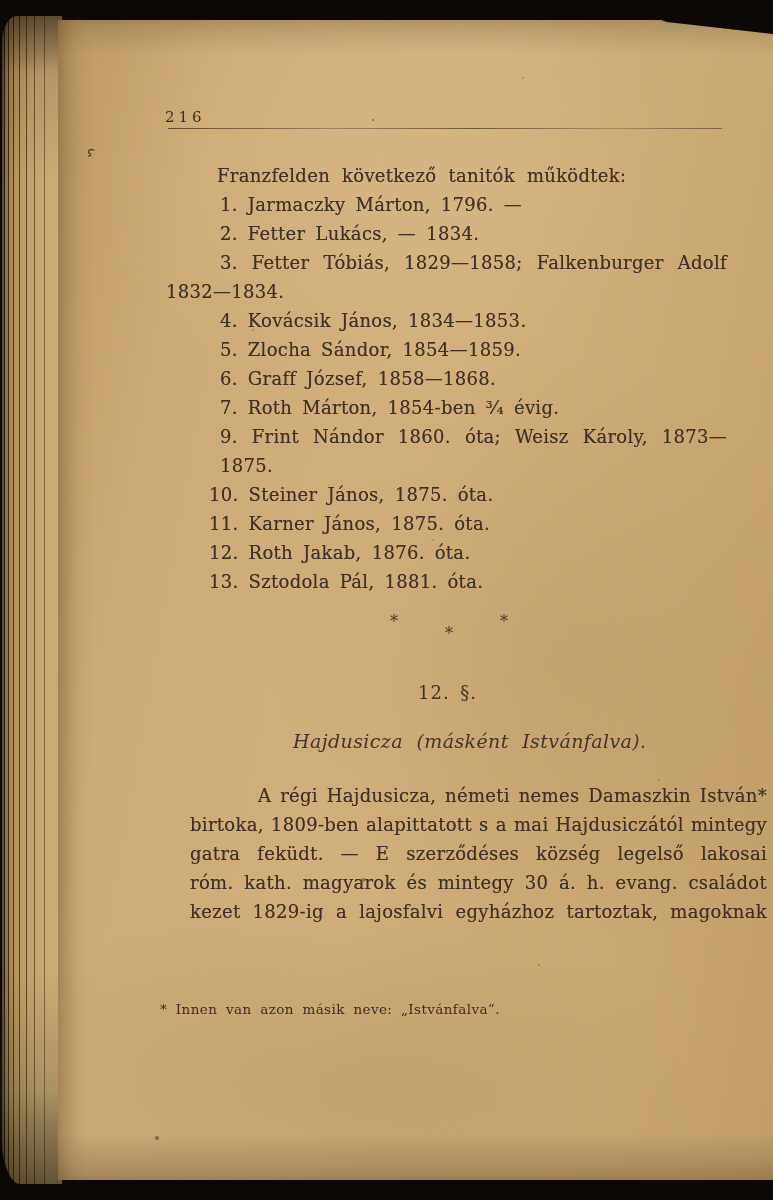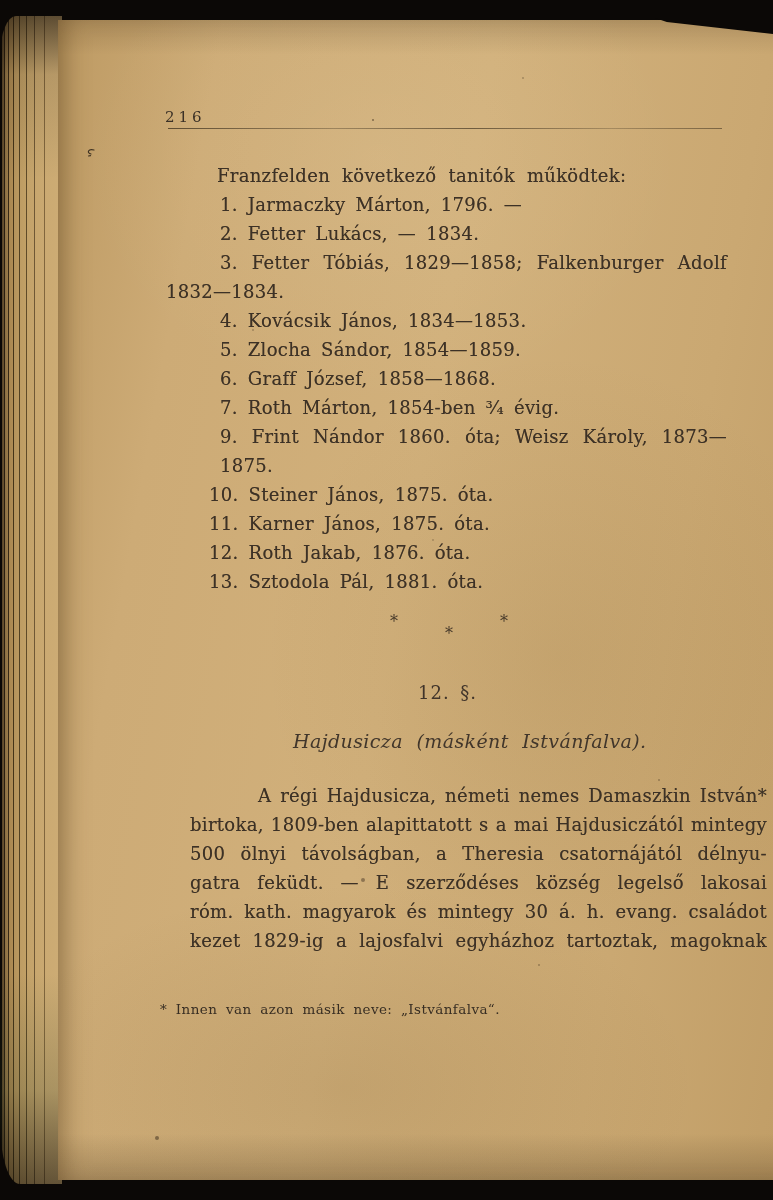--- a/index.html
+++ b/index.html
@@ -172,21 +172,20 @@
     <span class="star s1">*</span>
     <span class="star s2">*</span>
     <span class="star s3">*</span>
 
     <div class="sec-num">12. §.</div>
     <div class="sec-title">Hajdusicza (másként Istvánfalva).</div>
 
     <div class="para">
       <div class="indent">A régi Hajdusicza, németi nemes Damaszkin István*</div>
       <div>birtoka, 1809-ben alapittatott s a mai Hajdusiczától mintegy</div>
-      <div>500 ölnyi távolságban, a Theresia csatornájától délnyu-</div>
       <div>gatra feküdt. — E szerződéses község legelső lakosai</div>
       <div>róm. kath. magyarok és mintegy 30 á. h. evang. családot</div>
       <div>kezet 1829-ig a lajosfalvi egyházhoz tartoztak, magoknak</div>
     </div>
 
     <div class="footnote">* Innen van azon másik neve: „Istvánfalva“.</div>
 
     <div class="corner-wedge"></div>
   </div>
 

